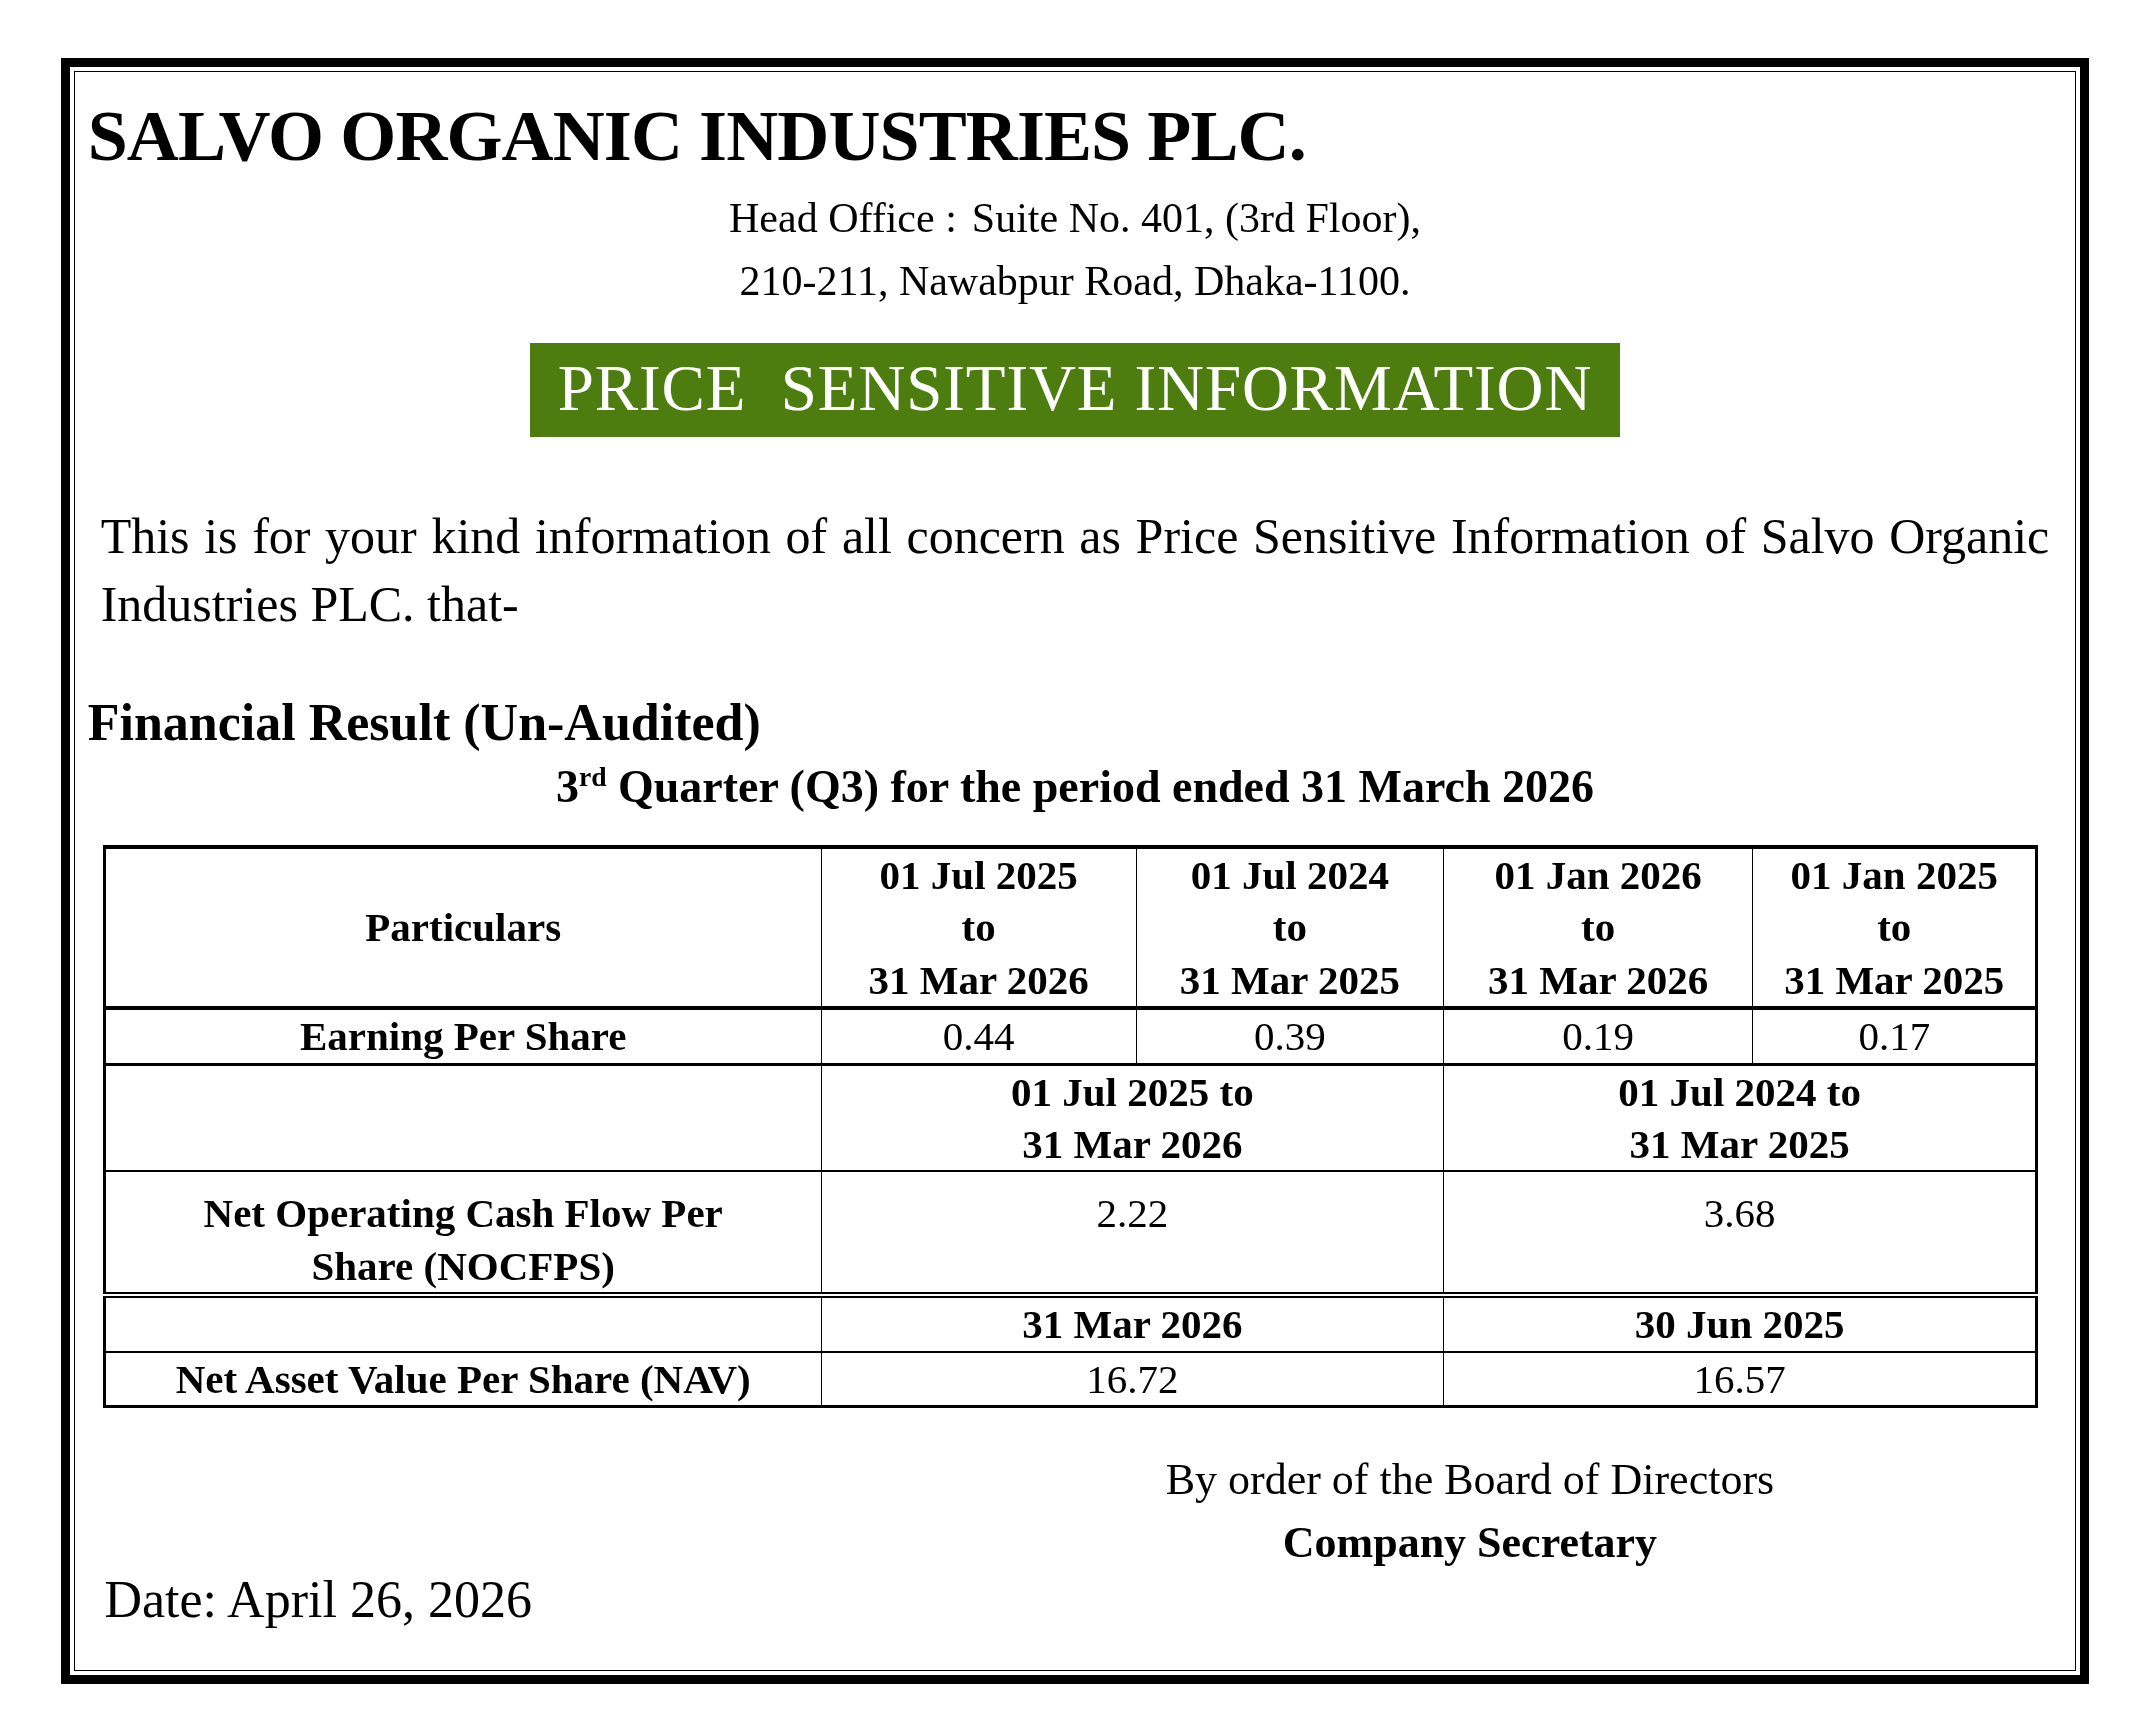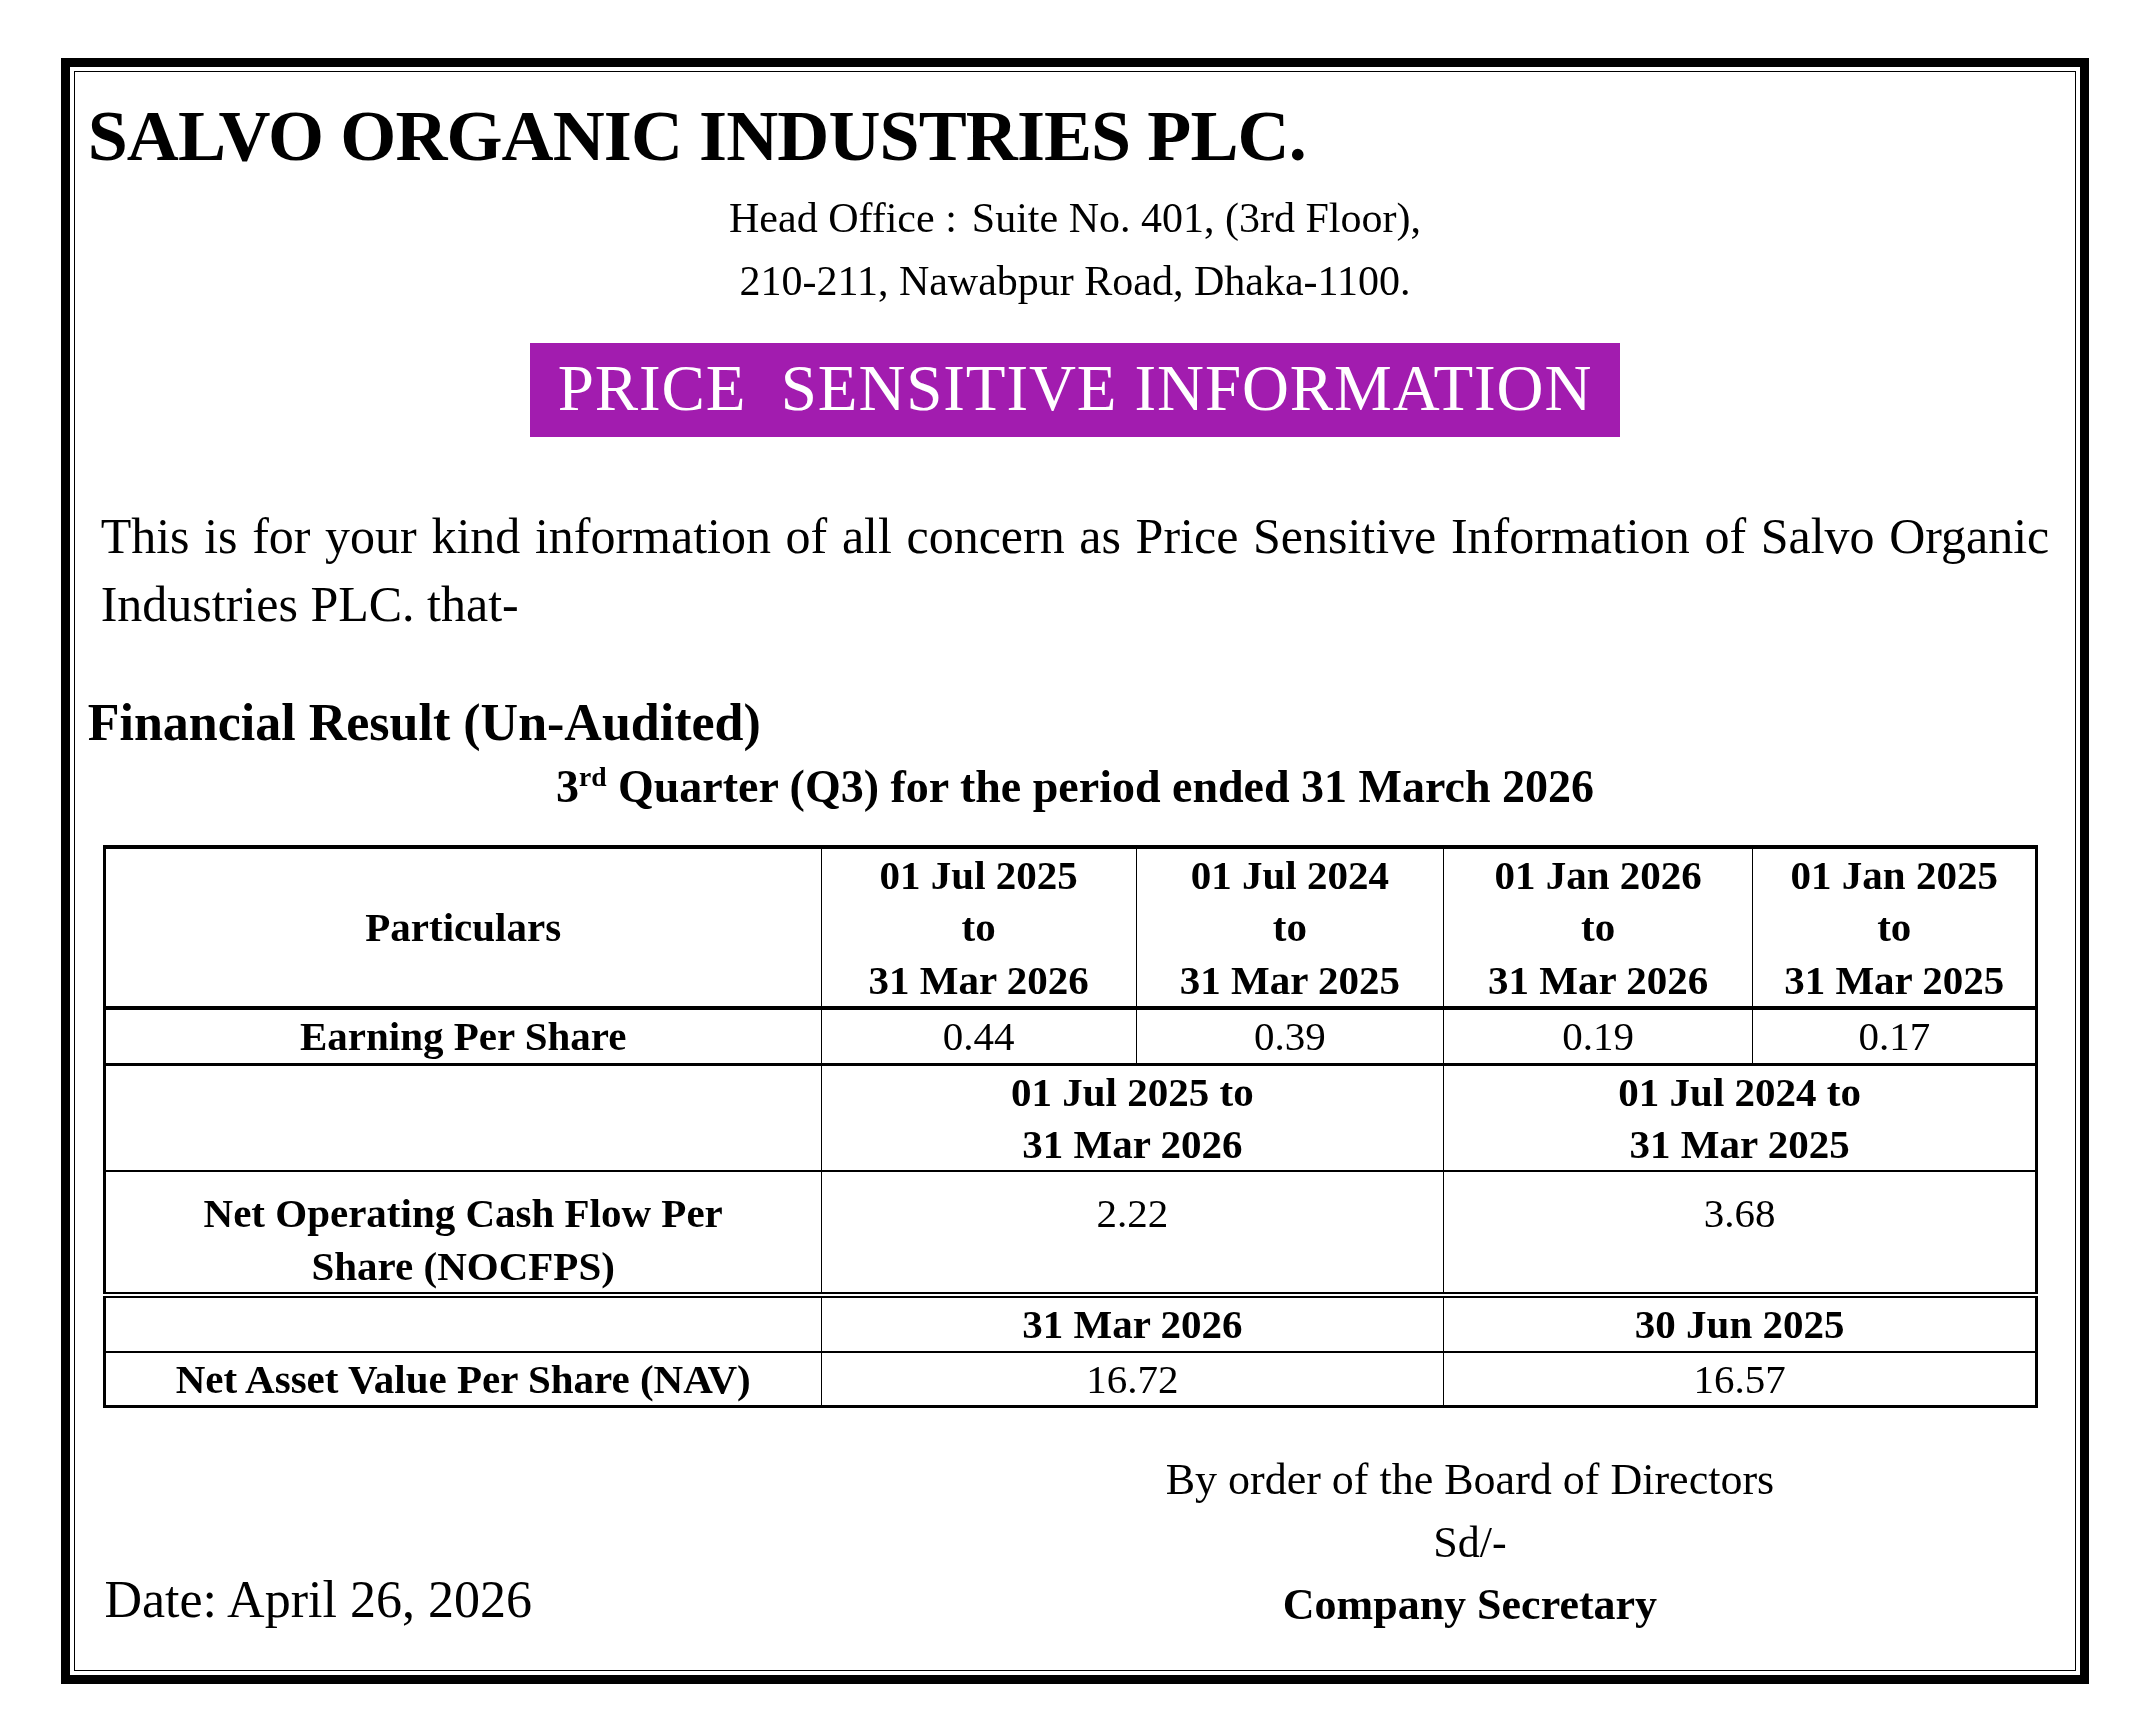--- a/index.html
+++ b/index.html
@@ -53,21 +53,21 @@
   }
   .addr-1 { margin-top: 22px; }
   .addr-2 { margin-top: 16.7px; }
   .addr-label { padding-right: 15px; }
   .banner-wrap {
     text-align: center;
     margin-top: 39px;
   }
   .banner {
     display: inline-block;
-    background: #a21caf;
+    background: #4d7c0f;
     color: #ffffff;
     font-size: 65px;
     line-height: 1.05;
     padding: 11px 28px 15px 28px;
     white-space: pre;
     letter-spacing: 0.9px;
   }
   .intro {
     margin: 65px 13px 0 13px;
     font-size: 50px;
@@ -246,21 +246,20 @@
               <td class="label-cell">Net Asset Value Per Share (NAV)</td>
               <td colspan="2">16.72</td>
               <td colspan="2">16.57</td>
             </tr>
           </tbody>
         </table>
 
         <div class="sig-area">
           <div class="sig-block">
             <div>By order of the Board of Directors</div>
-            <div>Sd/-</div>
             <div class="sig-role">Company Secretary</div>
           </div>
           <div class="date-line">Date: April 26, 2026</div>
         </div>
 
       </div>
     </div>
   </div>
 </div>
 

